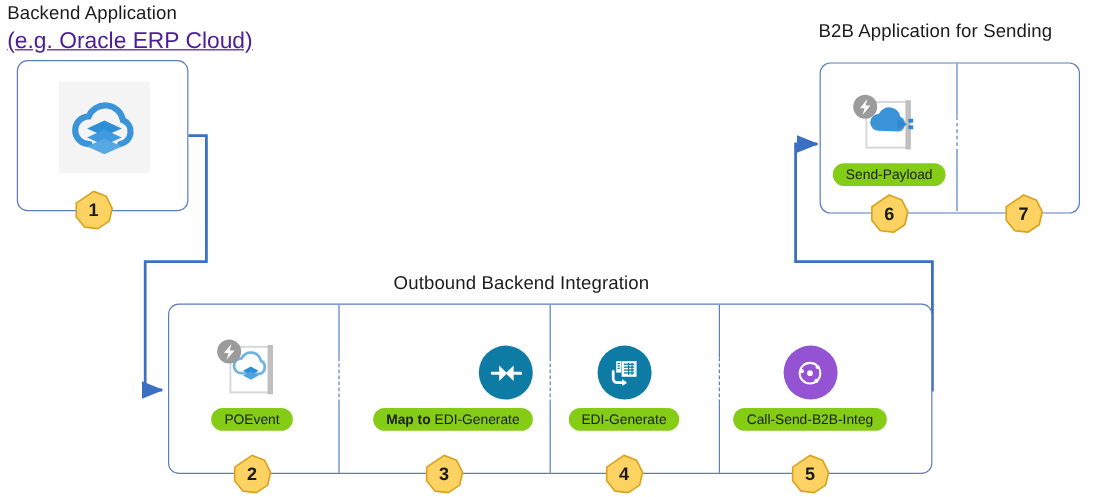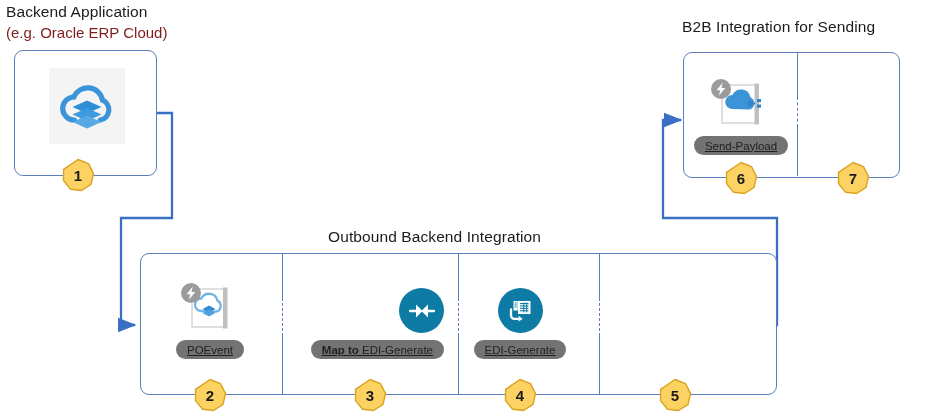--- a/index.html
+++ b/index.html
@@ -6,33 +6,33 @@
   body{
     width:926px;height:414px;position:relative;overflow:hidden;
     font-family:"Liberation Sans","DejaVu Sans",sans-serif;
     color:#1a1a1a;
   }
   .canvas{position:absolute;left:0;top:0;width:812px;height:414px;}
   svg.wires{position:absolute;left:0;top:0;width:926px;height:414px;pointer-events:none;}
 
   
   .title{position:absolute;font-size:15.5px;color:#1b1b1b;white-space:nowrap;letter-spacing:.1px;}
-  .subtitle{position:absolute;font-size:15px;color:#7f1d1d;white-space:nowrap;}
+  .subtitle{position:absolute;font-size:19px;color:#4c1d95;white-space:nowrap;text-decoration:underline;}
 
   
   .group{position:absolute;border:1.4px solid #5b7fbe;border-radius:9px;background:#fff;box-sizing:border-box;}
   .sepwrap{position:absolute;width:2px;}
   .sepwrap i{display:block;width:0;border-left:1.4px solid #5b7fbe;}
   .sepwrap i.d{border-left-style:dashed;}
 
   
   .stage{position:absolute;display:flex;flex-direction:column;align-items:center;}
   .pill{
-    background:#737373;border-radius:11px;padding:2.5px 11px;font-size:11.5px;
-    color:#1f1f1f;white-space:nowrap;line-height:1.25;margin-top:7px;text-decoration:underline;
+    background:#84cc16;border-radius:11px;padding:2.5px 11px;font-size:11.5px;
+    color:#1f1f1f;white-space:nowrap;line-height:1.25;margin-top:7px;
   }
   .pill b{font-weight:bold;}
 
   
   .circ{width:45px;height:45px;border-radius:50%;display:flex;align-items:center;justify-content:center;}
 
   
   .hex{position:absolute;width:34px;height:34px;display:flex;align-items:center;justify-content:center;}
   .hex span{position:relative;z-index:2;font-size:15px;font-weight:bold;color:#1a1a1a;line-height:1;}
   .hex svg{position:absolute;left:0;top:0;}
@@ -88,21 +88,21 @@
     </div>
   </div>
 
   <div class="hex" style="left:61px;top:158px;">
     <svg width="34" height="34" viewBox="0 0 34 34">
       <polygon points="17,1.5 27.5,5.6 32.5,15.6 30,26.3 20.6,32.5 9.6,31.3 2.5,22.6 2.6,11.3" fill="#fcd263" stroke="#d9a31f" stroke-width="1.4" stroke-linejoin="round"></polygon>
     </svg>
     <span>1</span>
   </div>
 
-  <div class="title" style="left:682px;top:18px;">B2B Integration for Sending</div>
+  <div class="title" style="left:682px;top:18px;">B2B Application for Sending</div>
 
   <div class="group" style="left:683px;top:52px;width:217px;height:126px;">
 
     <div class="sepwrap" style="left:113px;top:0px;">
       <i style="height:44px;"></i>
         <i class="d" style="height:30px;"></i>
         <i style="height:49px;"></i>
     </div>
   </div>
 
@@ -218,20 +218,33 @@
     </div>
     <div class="pill">EDI-Generate</div>
   </div>
   <div class="hex" style="left:503px;top:378px;">
     <svg width="34" height="34" viewBox="0 0 34 34">
       <polygon points="17,1.5 27.5,5.6 32.5,15.6 30,26.3 20.6,32.5 9.6,31.3 2.5,22.6 2.6,11.3" fill="#fcd263" stroke="#d9a31f" stroke-width="1.4" stroke-linejoin="round"></polygon>
     </svg>
     <span>4</span>
   </div>
 
+  <div class="stage" style="left:605px;top:288px;width:140px;">
+    <div class="circ" style="background:#9353d3;">
+      <svg width="26" height="26" viewBox="0 0 26 26">
+        <circle cx="13" cy="13" r="8.6" fill="none" stroke="#ffffff" stroke-width="1.7"></circle>
+        <path d="M7.6,16.4 a9,9 0 0 1 10.8,-8.2" fill="none" stroke="#9353d3" stroke-width="2.6"></path>
+        <circle cx="13" cy="13" r="2.4" fill="#ffffff"></circle>
+        <circle cx="6.2" cy="11.3" r="1.7" fill="#ffffff"></circle>
+        <circle cx="19.3" cy="7.9" r="1.7" fill="#ffffff"></circle>
+        <circle cx="18.3" cy="19.4" r="1.7" fill="#ffffff"></circle>
+      </svg>
+    </div>
+    <div class="pill">Call-Send-B2B-Integ</div>
+  </div>
   <div class="hex" style="left:658px;top:378px;">
     <svg width="34" height="34" viewBox="0 0 34 34">
       <polygon points="17,1.5 27.5,5.6 32.5,15.6 30,26.3 20.6,32.5 9.6,31.3 2.5,22.6 2.6,11.3" fill="#fcd263" stroke="#d9a31f" stroke-width="1.4" stroke-linejoin="round"></polygon>
     </svg>
     <span>5</span>
   </div>
 
 </div>
 
 </body></html>

